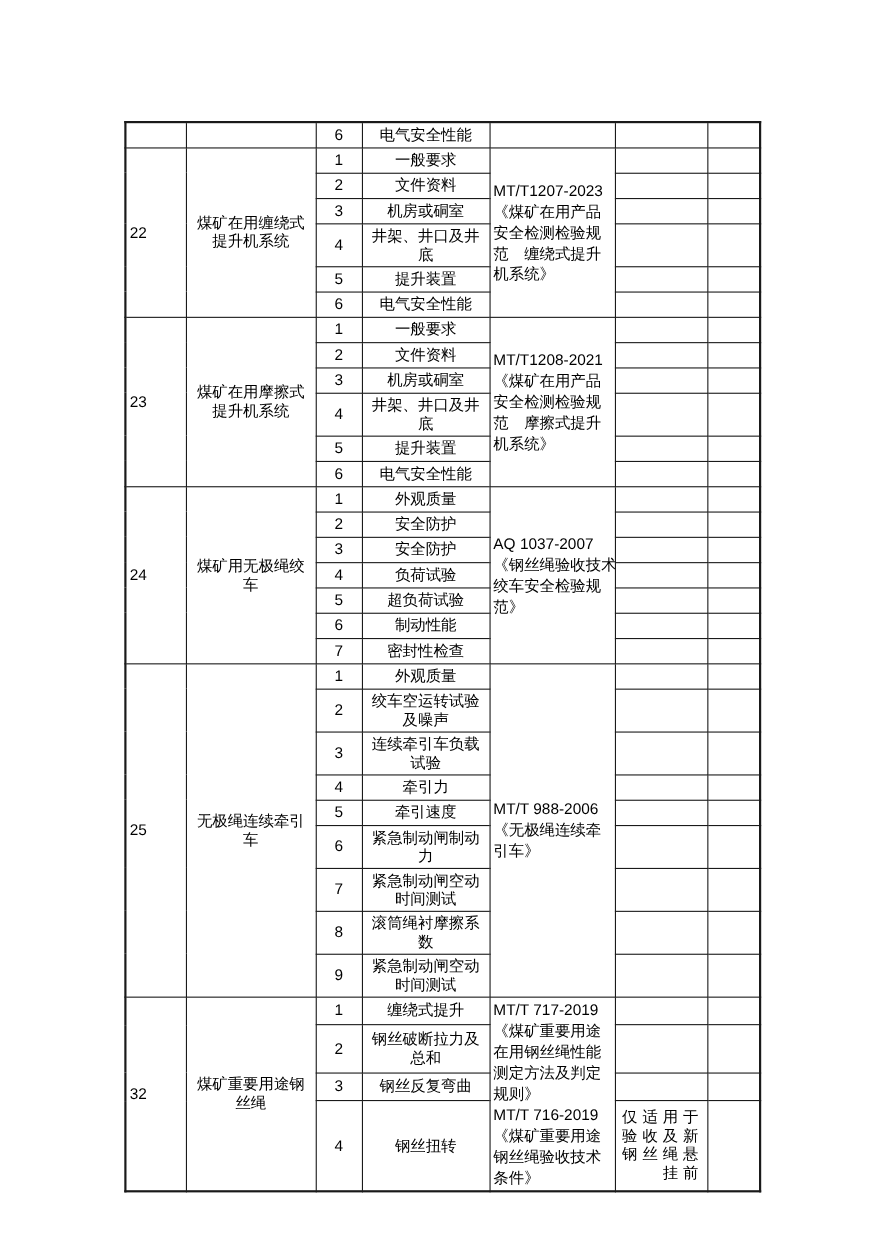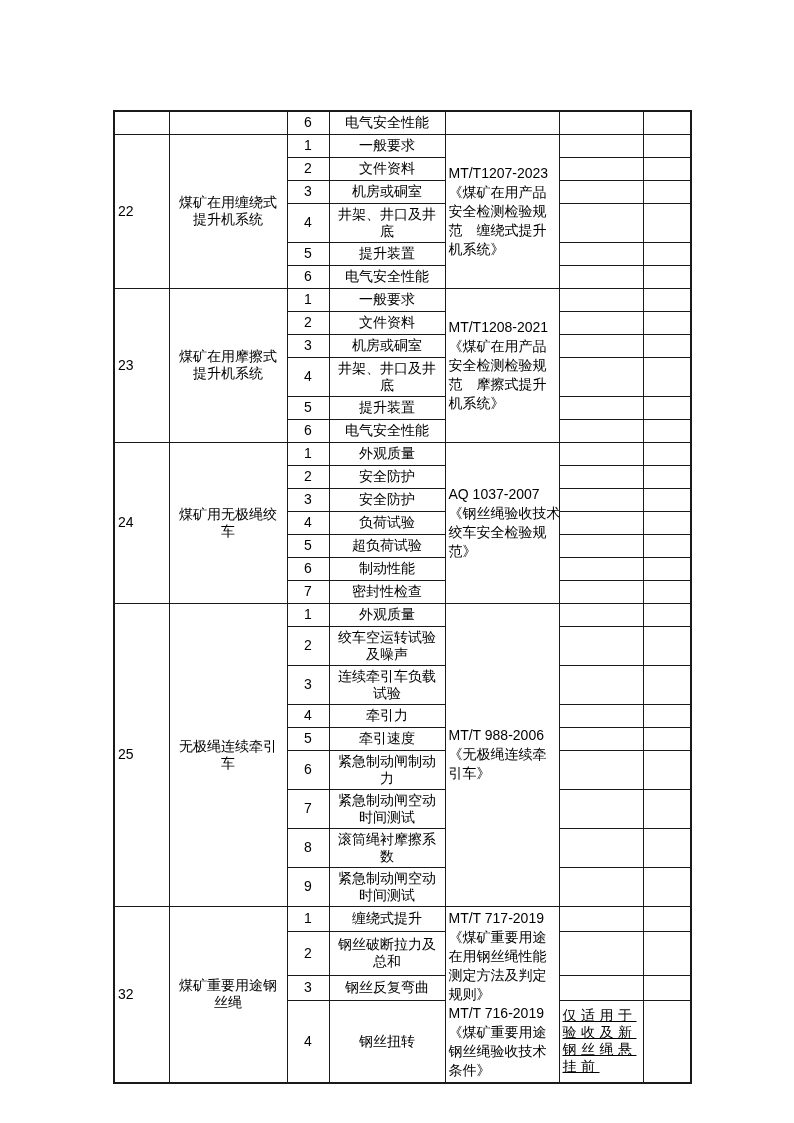--- a/index.html
+++ b/index.html
@@ -34,26 +34,25 @@
   }
   table.insp tr { height: 23px; }
 
   td.c-secno  { text-align: left; margin-top: 39px; }
   td.c-itemno { text-align: center; }
   td.c-name   { text-align: center; padding: 2px 1px 2px 6px; word-break: break-all; }
   td.c-label  { text-align: center; padding: 2px 1px 2px 6px; word-break: break-all; margin-left: 44px; }
   td.c-std    { text-align: left; padding: 2px 2px 2px 5px; }
   td.c-std .std-line { line-height: 19px; white-space: nowrap; }
   td.c-note   {
-    text-align: left;
+    text-align: right;
     padding: 2px 3px 2px 5px;
     letter-spacing: 4.5px;
     line-height: 19px;
     word-break: break-all;
-    text-decoration: underline;
   }
   td.c-blank  { }
 </style>
 </head>
 <body>
 
 <div class="page">
   <table class="insp">
     <colgroup>
       <col style="width:55px">

